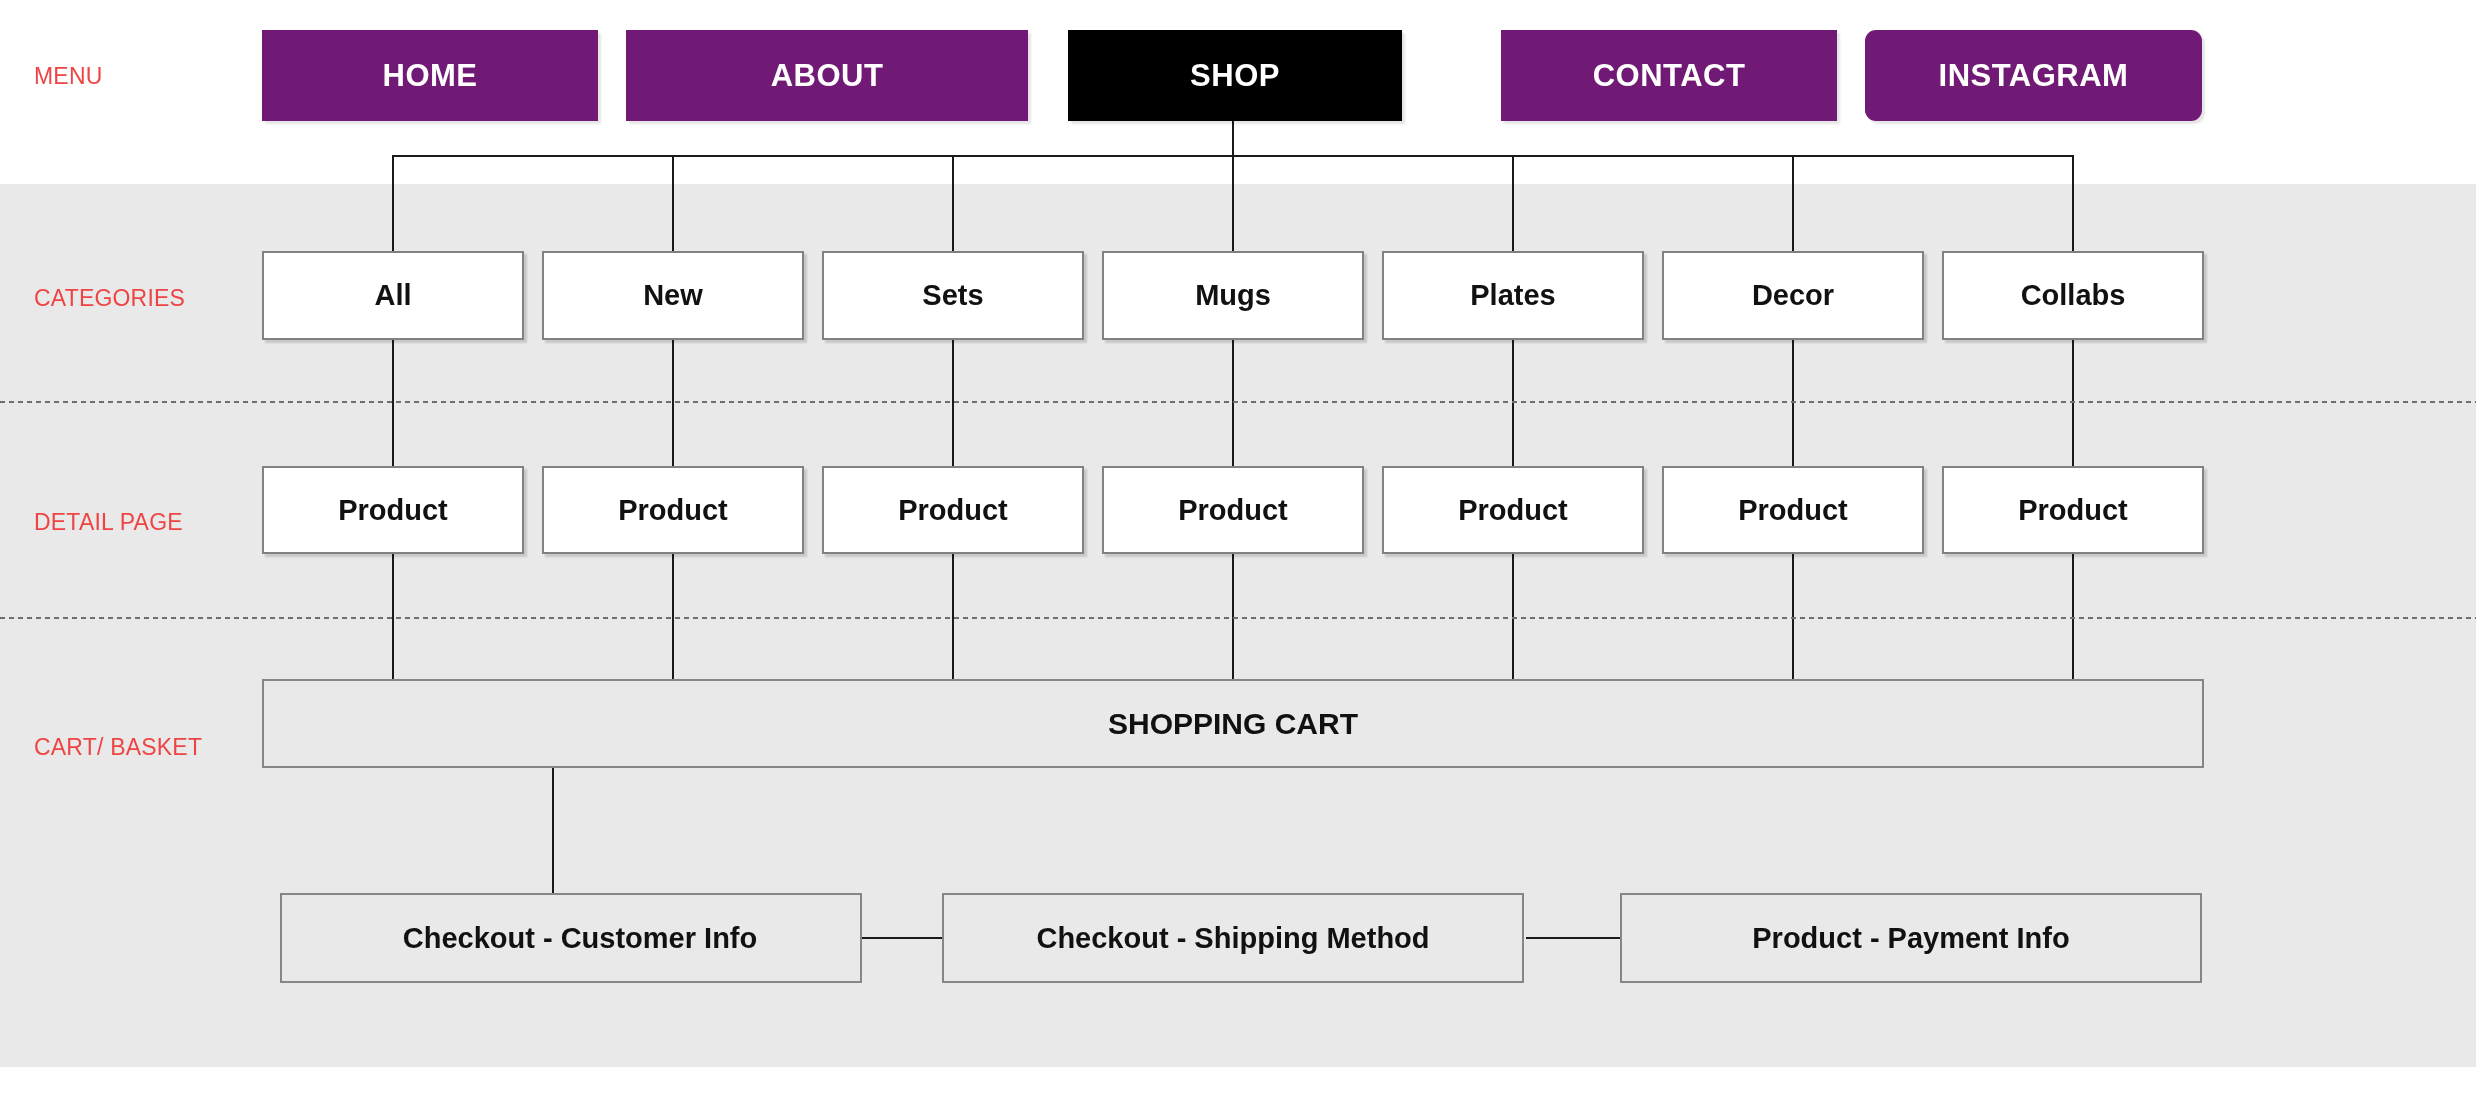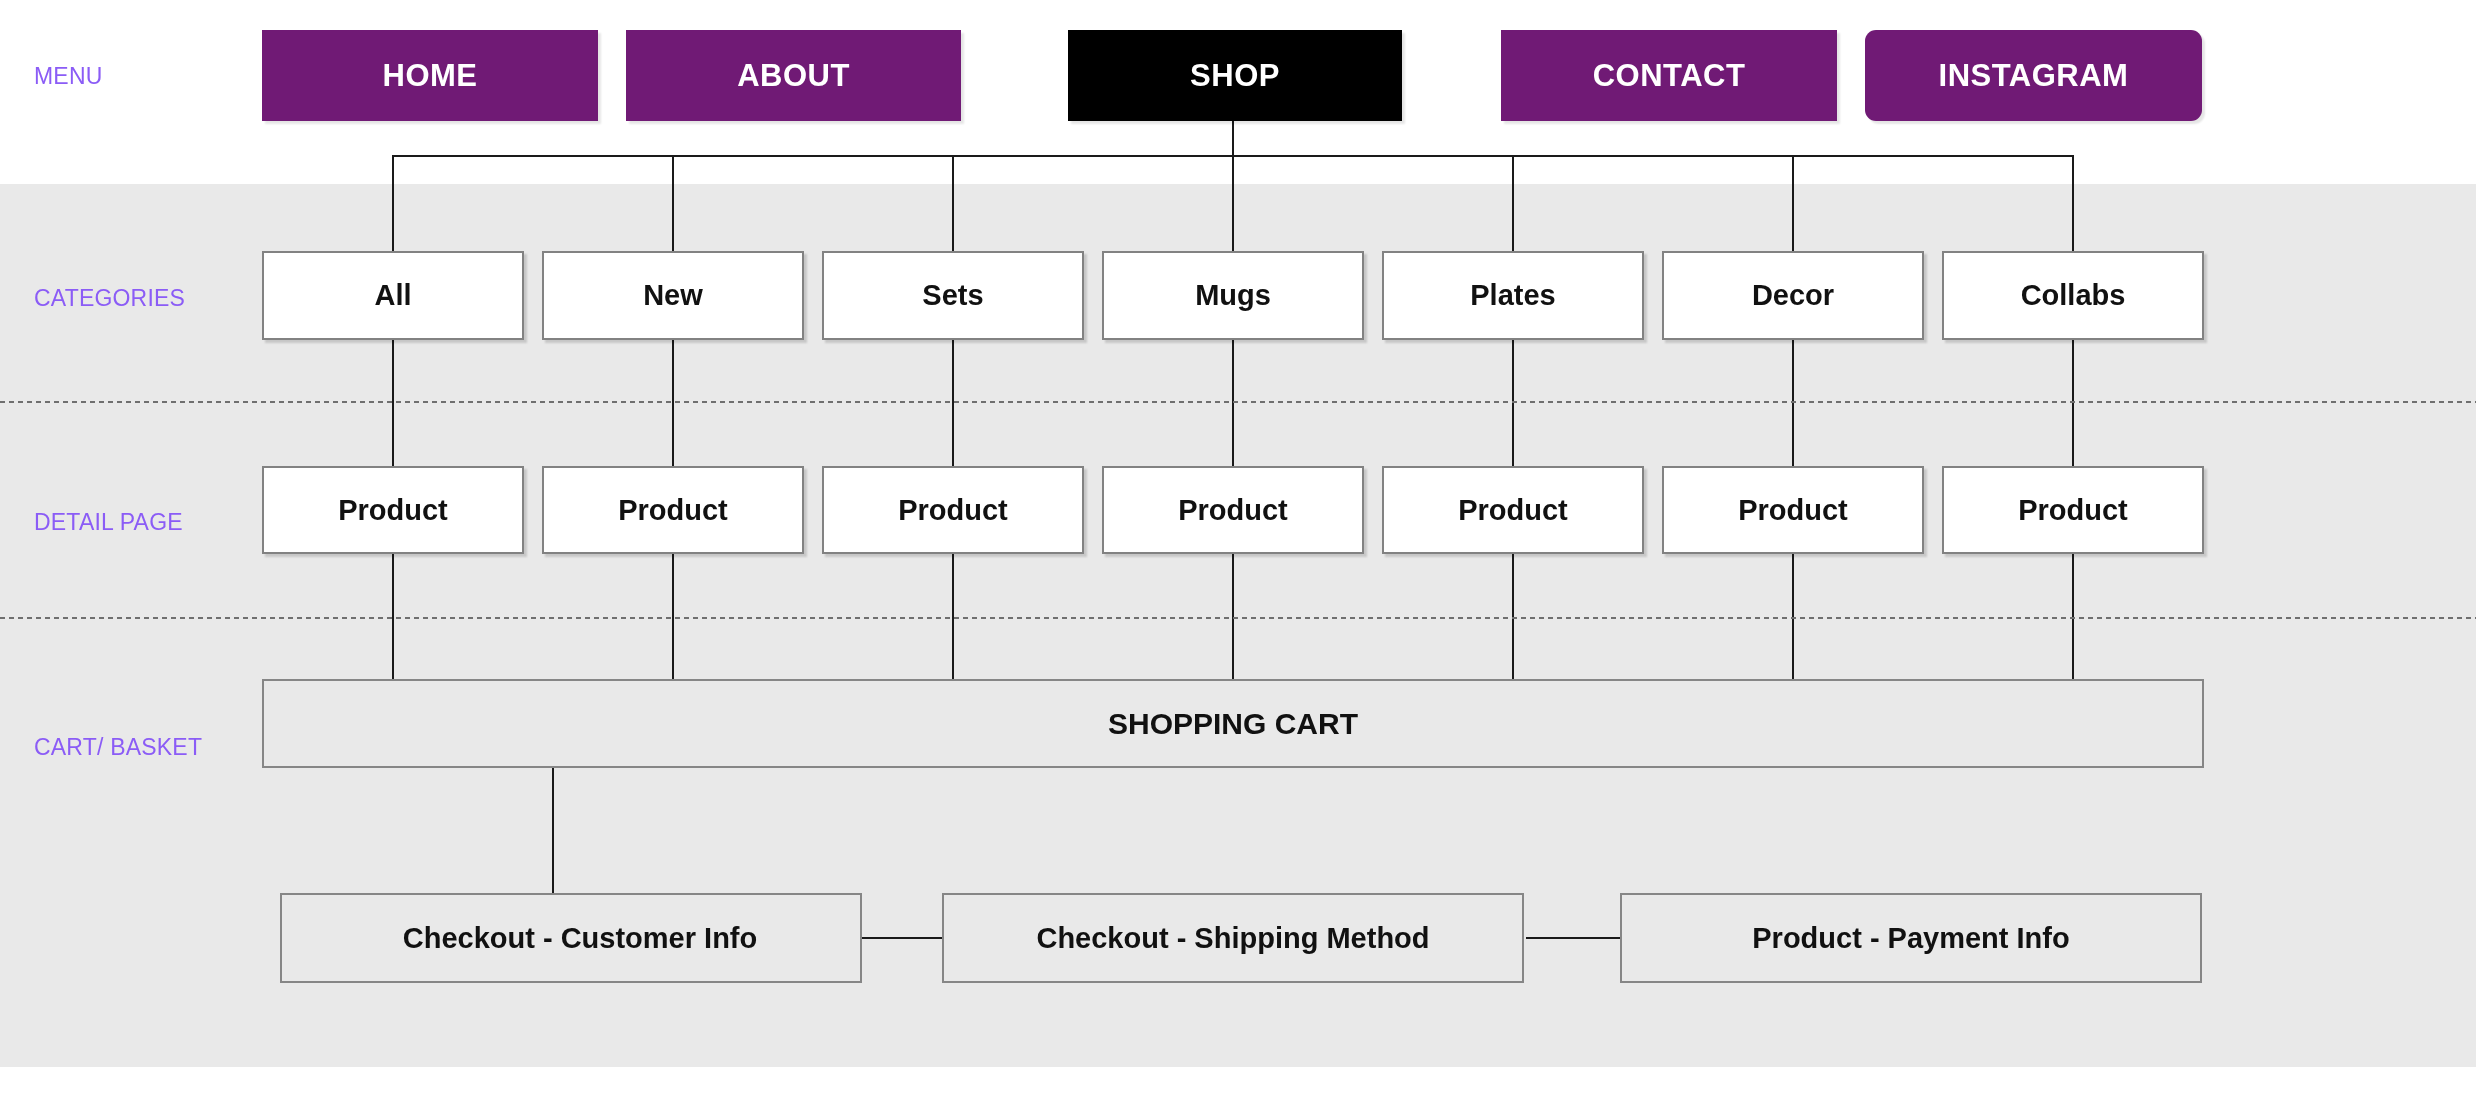--- a/index.html
+++ b/index.html
@@ -2,21 +2,21 @@
 <html><head>
 <meta charset="utf-8">
 <style>
   html,body{margin:0;padding:0;background:#ffffff;}
   .canvas{
     position:relative;width:2476px;height:1096px;background:#ffffff;
     font-family:"Liberation Sans",sans-serif;overflow:hidden;
   }
   .band{position:absolute;left:0;top:184px;width:2476px;height:883px;background:#e9e9e9;}
   .row-label{
-    position:absolute;left:34px;font-size:23px;line-height:26px;color:#8b5cf6;
+    position:absolute;left:34px;font-size:23px;line-height:26px;color:#ef4444;
     letter-spacing:0.2px;white-space:nowrap;
   }
   .menu-node{
     position:absolute;top:30px;height:91px;display:flex;align-items:center;justify-content:center;
     background:#701a75;color:#ffffff;font-size:31px;font-weight:700;letter-spacing:0.5px;
     box-shadow:3px 3px 2px rgba(0,0,0,0.10);box-sizing:border-box;white-space:nowrap;
   }
   .menu-node.active{background:#000000;}
   .node{
     position:absolute;width:262px;height:89px;box-sizing:border-box;
@@ -80,21 +80,21 @@
 
   <div class="dash" style="top:401px;"></div>
   <div class="dash" style="top:617px;"></div>
 
   <div class="row-label" style="top:63px;">MENU</div>
   <div class="row-label" style="top:285px;">CATEGORIES</div>
   <div class="row-label" style="top:509px;">DETAIL PAGE</div>
   <div class="row-label" style="top:734px;">CART/ BASKET</div>
 
   <div class="menu-node" style="left:262px;width:336px;">HOME</div>
-  <div class="menu-node" style="left:626px;width:335px;">ABOUT</div>
+  <div class="menu-node" style="left:626px;width:402px;">ABOUT</div>
   <div class="menu-node" style="left:1501px;width:336px;">CONTACT</div>
   <div class="menu-node active" style="left:1068px;width:334px;">SHOP</div>
   <div class="menu-node" style="left:1865px;width:337px;border-radius:11px;">INSTAGRAM</div>
 
   <div class="node cat" style="left:262px;">All</div>
   <div class="node cat" style="left:542px;">New</div>
   <div class="node cat" style="left:822px;">Sets</div>
   <div class="node cat" style="left:1102px;">Mugs</div>
   <div class="node cat" style="left:1382px;">Plates</div>
   <div class="node cat" style="left:1662px;">Decor</div>

